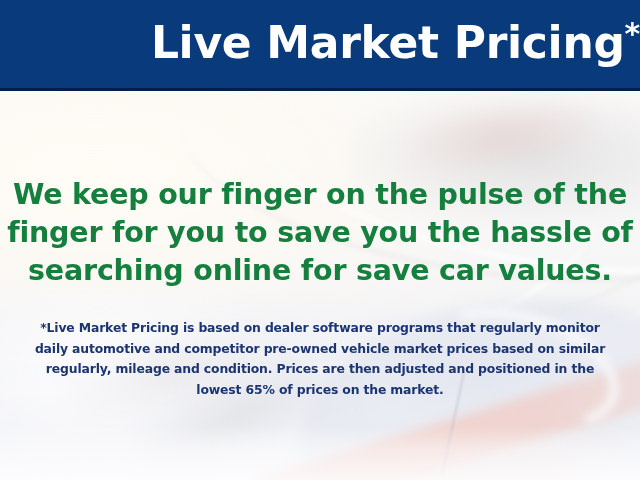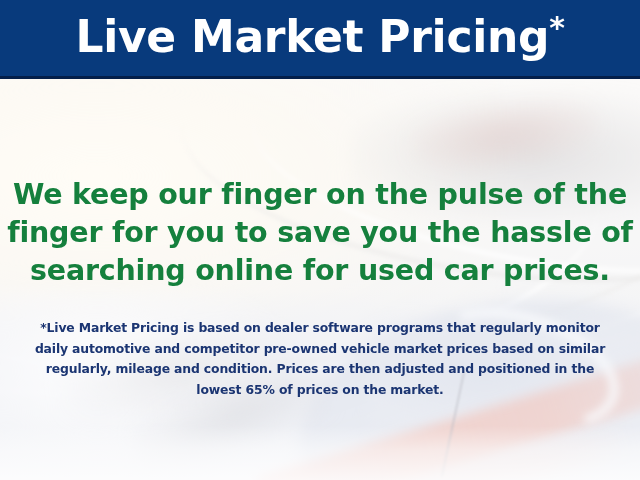--- a/index.html
+++ b/index.html
@@ -202,27 +202,27 @@
     width: 640px; height: 480px;
     background: rgba(255,255,255,0.50);
   }
 
   
   .header {
     position: absolute;
     left: 0;
     top: 0;
     width: 640px;
-    height: 79px;
+    height: 91px;
     background: #083a7c;
     box-sizing: border-box;
     border-bottom: 3px solid #041f4a;
     display: flex;
     align-items: center;
-    justify-content: center;
+    justify-content: flex-end;
   }
   .header-title {
     color: #ffffff;
     font-family: "DejaVu Sans", sans-serif;
     font-size: 44px;
     font-weight: bold;
     letter-spacing: -0.3px;
     line-height: 1;
     margin: 0;
     margin-top: -3px;
@@ -302,21 +302,21 @@
     <div class="bg-veil"></div>
   </div>
 
   <div class="header">
     <h1 class="header-title"><span>Live Market Pricing</span><span class="star">*</span></h1>
   </div>
 
   <div class="headline">
     <div>We keep our finger on the pulse of the</div>
     <div>finger for you to save you the hassle of</div>
-    <div>searching online for used car prices.</div>
+    <div>searching online for save car values.</div>
   </div>
 
   <div class="fineprint">
     <div>*Live Market Pricing is based on dealer software programs that regularly monitor</div>
     <div>daily automotive and competitor pre-owned vehicle market prices based on similar</div>
     <div>regularly, mileage and condition. Prices are then adjusted and positioned in the</div>
     <div>lowest 65% of prices on the market.</div>
   </div>
 
 </div>

